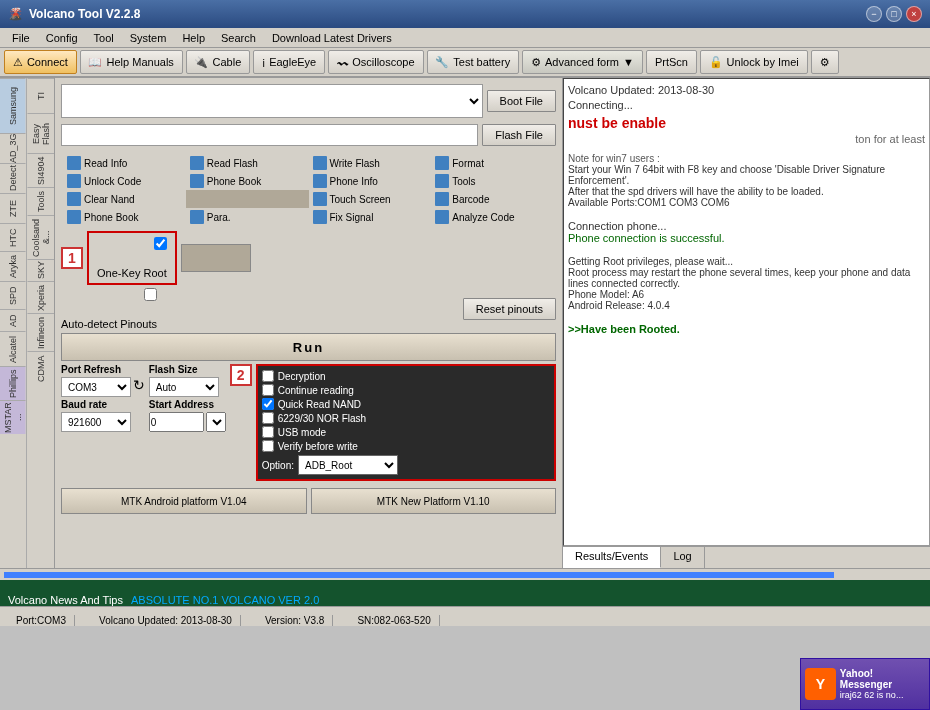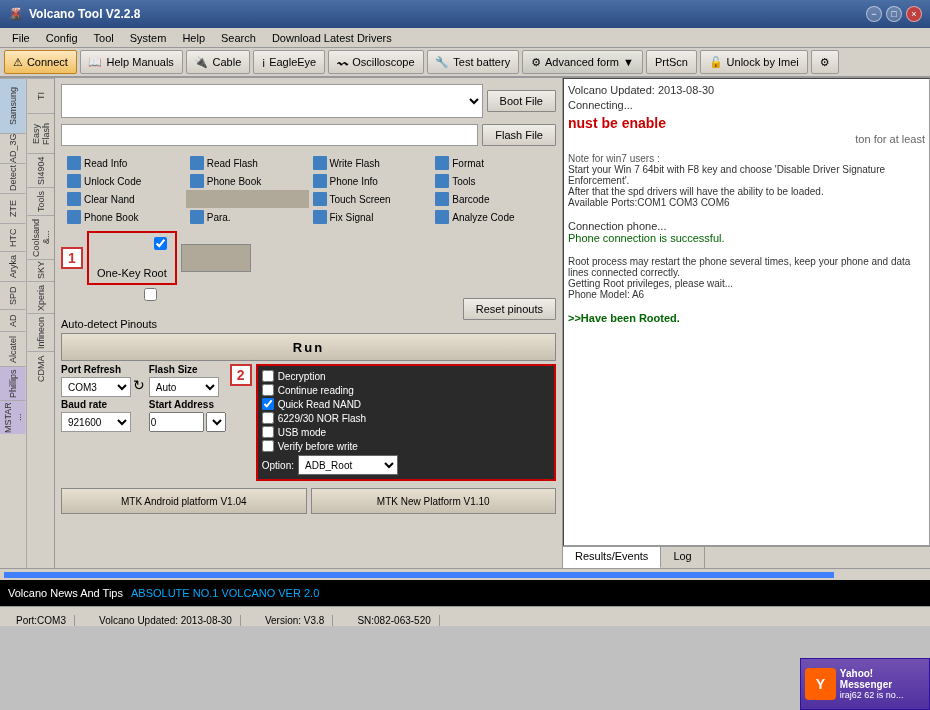--- a/index.html
+++ b/index.html
@@ -49,21 +49,21 @@
     
     #results-tabs { display: flex; background: #d4d0c8; border-top: 1px solid #999; height: 22px; }
     .result-tab { padding: 3px 12px; cursor: pointer; font-size: 11px; border-right: 1px solid #999; }
     .result-tab.active { background: white; border-bottom: 1px solid white; }
     
     
     #statusbar { background: #d4d0c8; height: 20px; display: flex; align-items: flex-end; padding: 0 8px; font-size: 10px; border-top: 1px solid #999; gap: 16px; }
     .status-item { padding: 0 8px; border-right: 1px solid #999; }
     
     
-    #newsbar { background: #000000; color: white; height: 26px; display: flex; align-items: center; padding: 0 8px; font-size: 11px; }
+    #newsbar { background: #14532d; color: white; height: 26px; display: flex; align-items: flex-end; padding: 0 8px; font-size: 11px; }
     #newsbar a { color: #00aaff; text-decoration: none; }
     
     
     .log-red { color: #cc0000; font-weight: bold; font-size: 14px; line-height: 1.4; }
     .log-normal { color: #333; font-size: 11px; line-height: 1.4; }
     .log-green { color: #006600; font-size: 11px; }
     .log-success { color: #006600; font-weight: bold; }
     
     
     .num-badge { background: white; border: 2px solid #cc3333; color: #cc3333; font-size: 14px; font-weight: bold; width: 22px; height: 22px; display: flex; align-items: center; justify-content: center; }
@@ -351,23 +351,24 @@
       <div class="log-red">nust be enable</div>
       <div style="text-align:right; color:#666; font-size:11px;">ton for at least</div>
       <div style="margin-top:8px; font-size:10px; color:#555;">Note for win7 users :</div>
       <div style="font-size:10px; color:#333;">Start your Win 7 64bit with F8 key and choose 'Disable Driver Signature Enforcement'.</div>
       <div style="font-size:10px; color:#333;">After that the spd drivers will have the ability to be loaded.</div>
       <div style="font-size:10px; color:#333;">Available Ports:COM1 COM3 COM6</div>
       <br>
       <div style="font-size:11px; color:#333;">Connection phone...</div>
       <div class="log-green">Phone connection is successful.</div>
       <br>
+      <div style="font-size:10px; color:#333;">Getting Root privileges, please wait...</div>
       <div style="font-size:10px; color:#333;">Root process may restart the phone several times, keep your phone and data lines connected correctly.</div>
-      <div style="font-size:10px; color:#333;">Getting Root privileges, please wait...</div>
       <div style="font-size:10px; color:#333;">Phone Model: A6</div>
+      <div style="font-size:10px; color:#333;">Android Release: 4.0.4</div>
       <br>
       <div class="log-success">&gt;&gt;Have been Rooted.</div>
     </div>
 
     <div id="results-tabs">
       <div class="result-tab active">Results/Events</div>
       <div class="result-tab">Log</div>
     </div>
   </div>
 </div>

